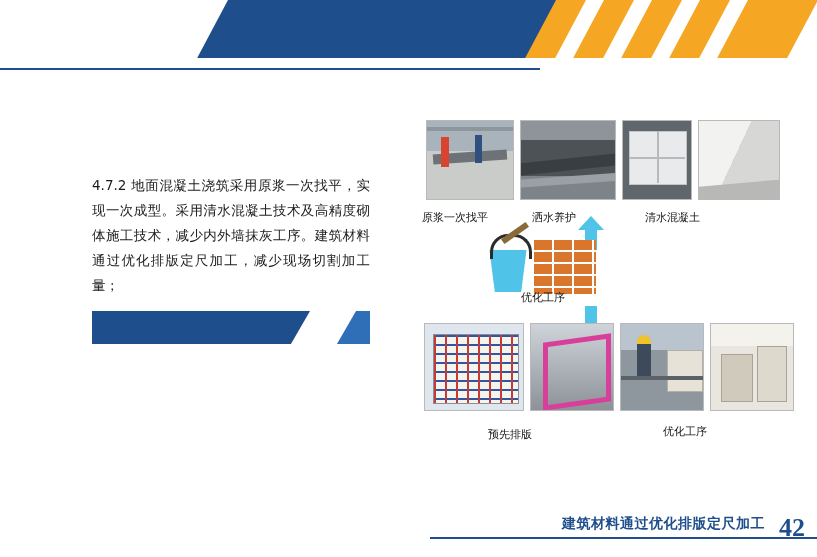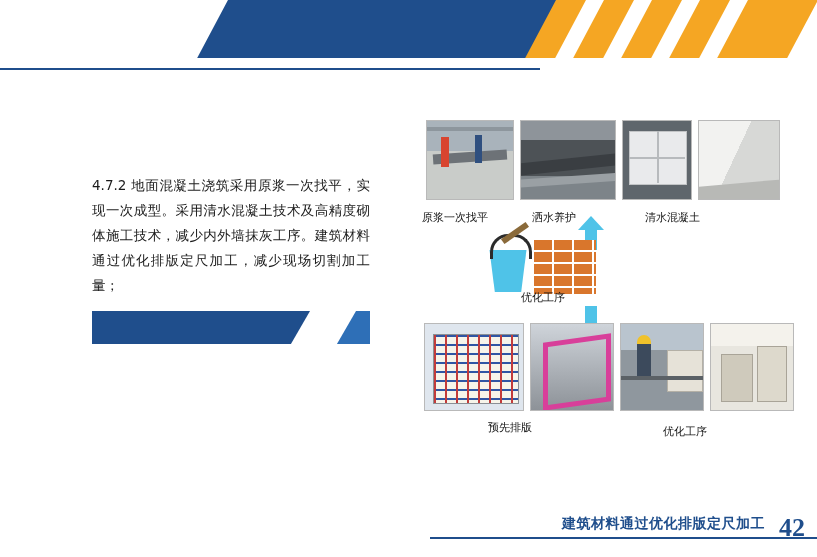--- a/index.html
+++ b/index.html
@@ -338,19 +338,19 @@
       <div class="helmet"></div>
       <div class="rail"></div>
     </div>
     <div class="photo ph-h">
       <div class="wall"></div>
       <div class="stack1"></div>
       <div class="stack2"></div>
     </div>
   </div>
 
-  <div class="cap" style="left:68px; top:300px;">预先排版</div>
+  <div class="cap" style="left:68px; top:307px;">预先排版</div>
   <div class="cap" style="left:243px; top:304px;">优化工序</div>
 </div>
 
 <div class="footer-rule"></div>
 <div class="footer-title">建筑材料通过优化排版定尺加工</div>
 <div class="footer-page">42</div>
 
 </body></html>

